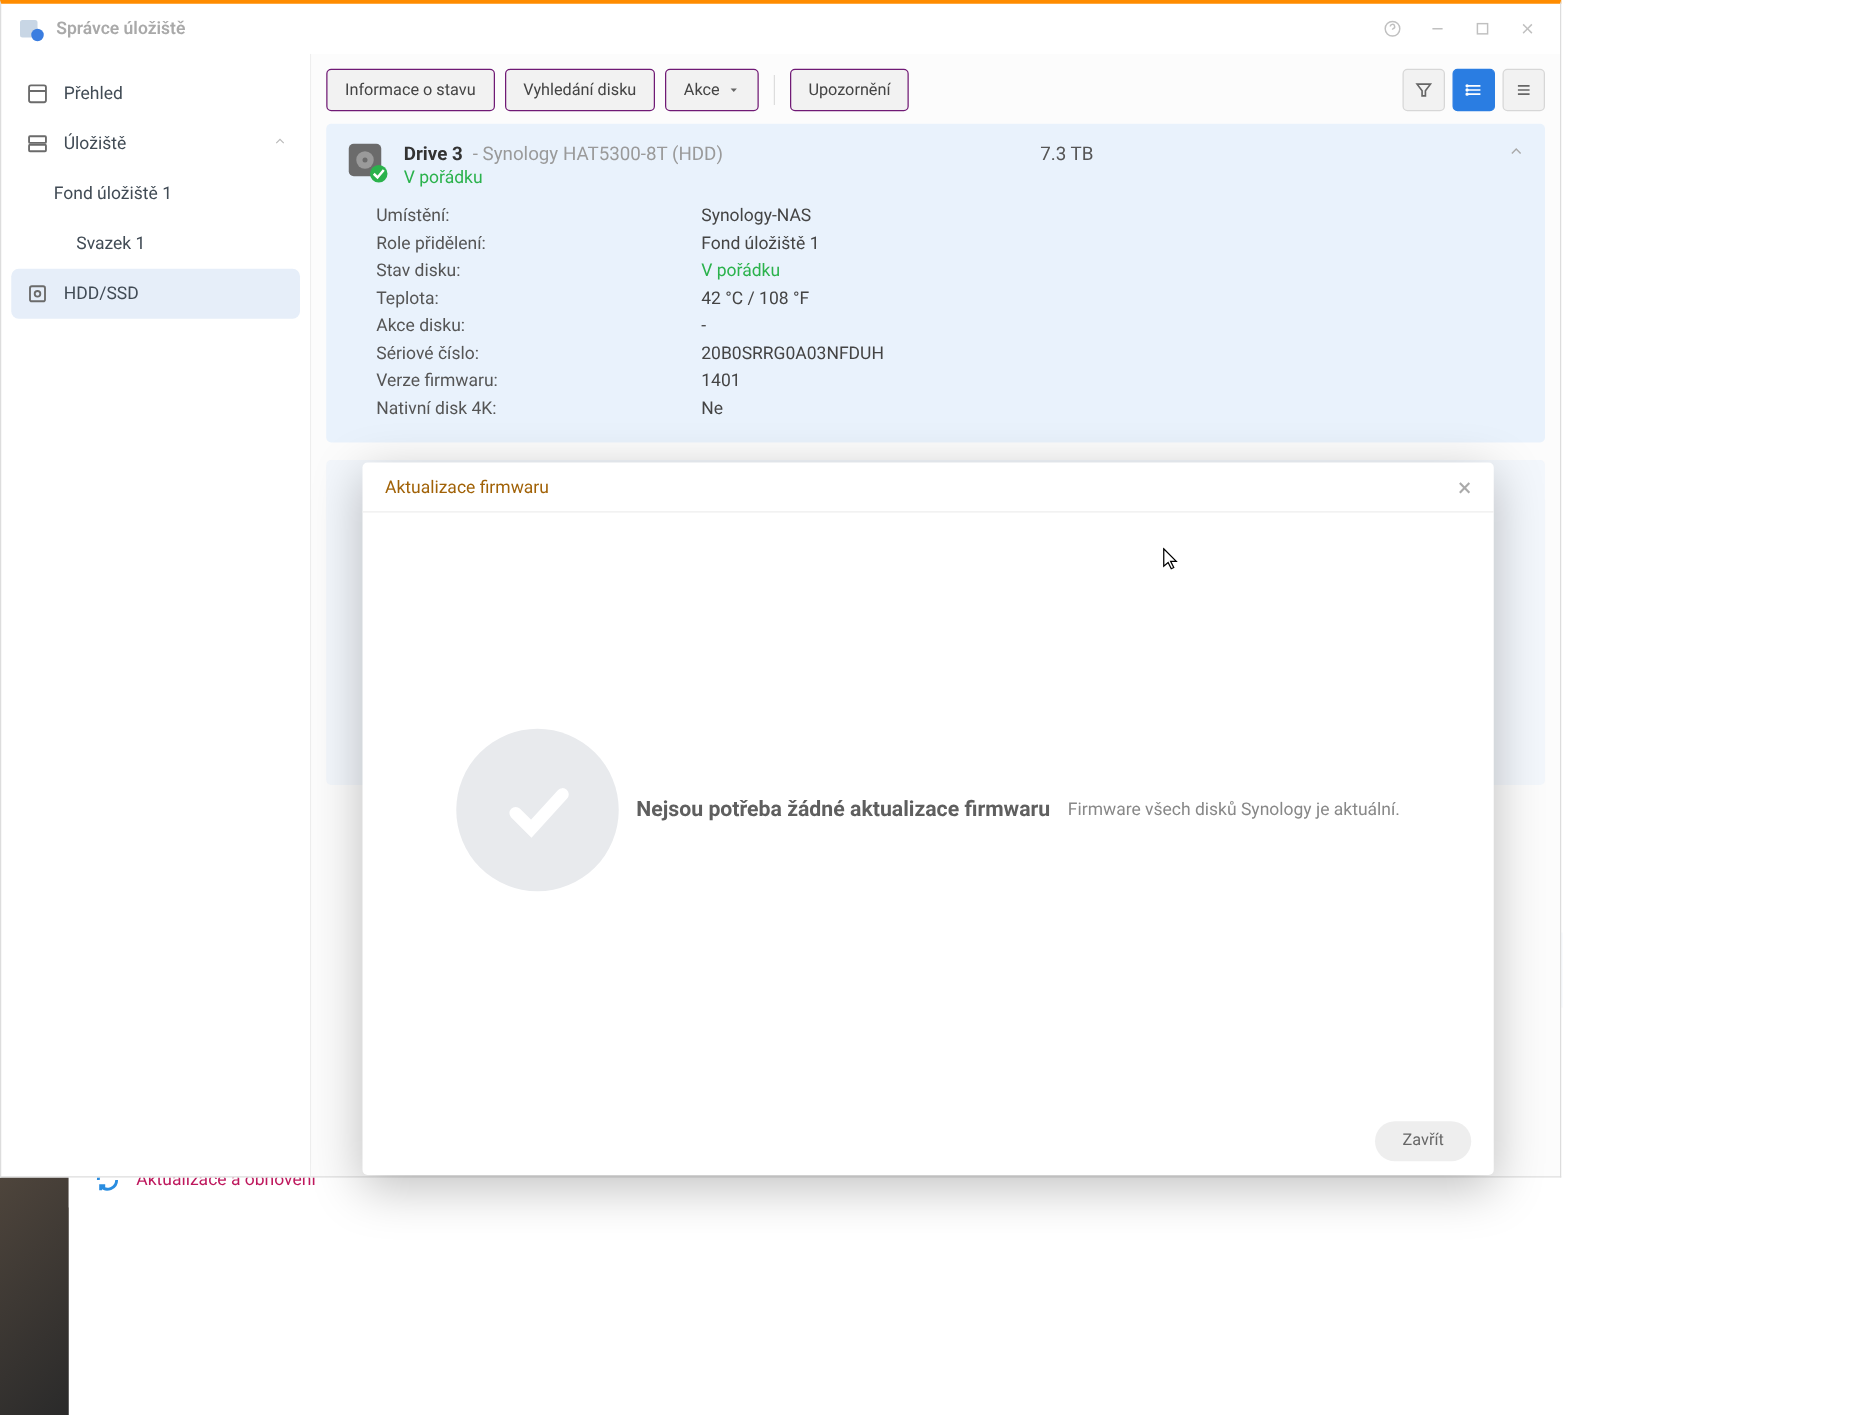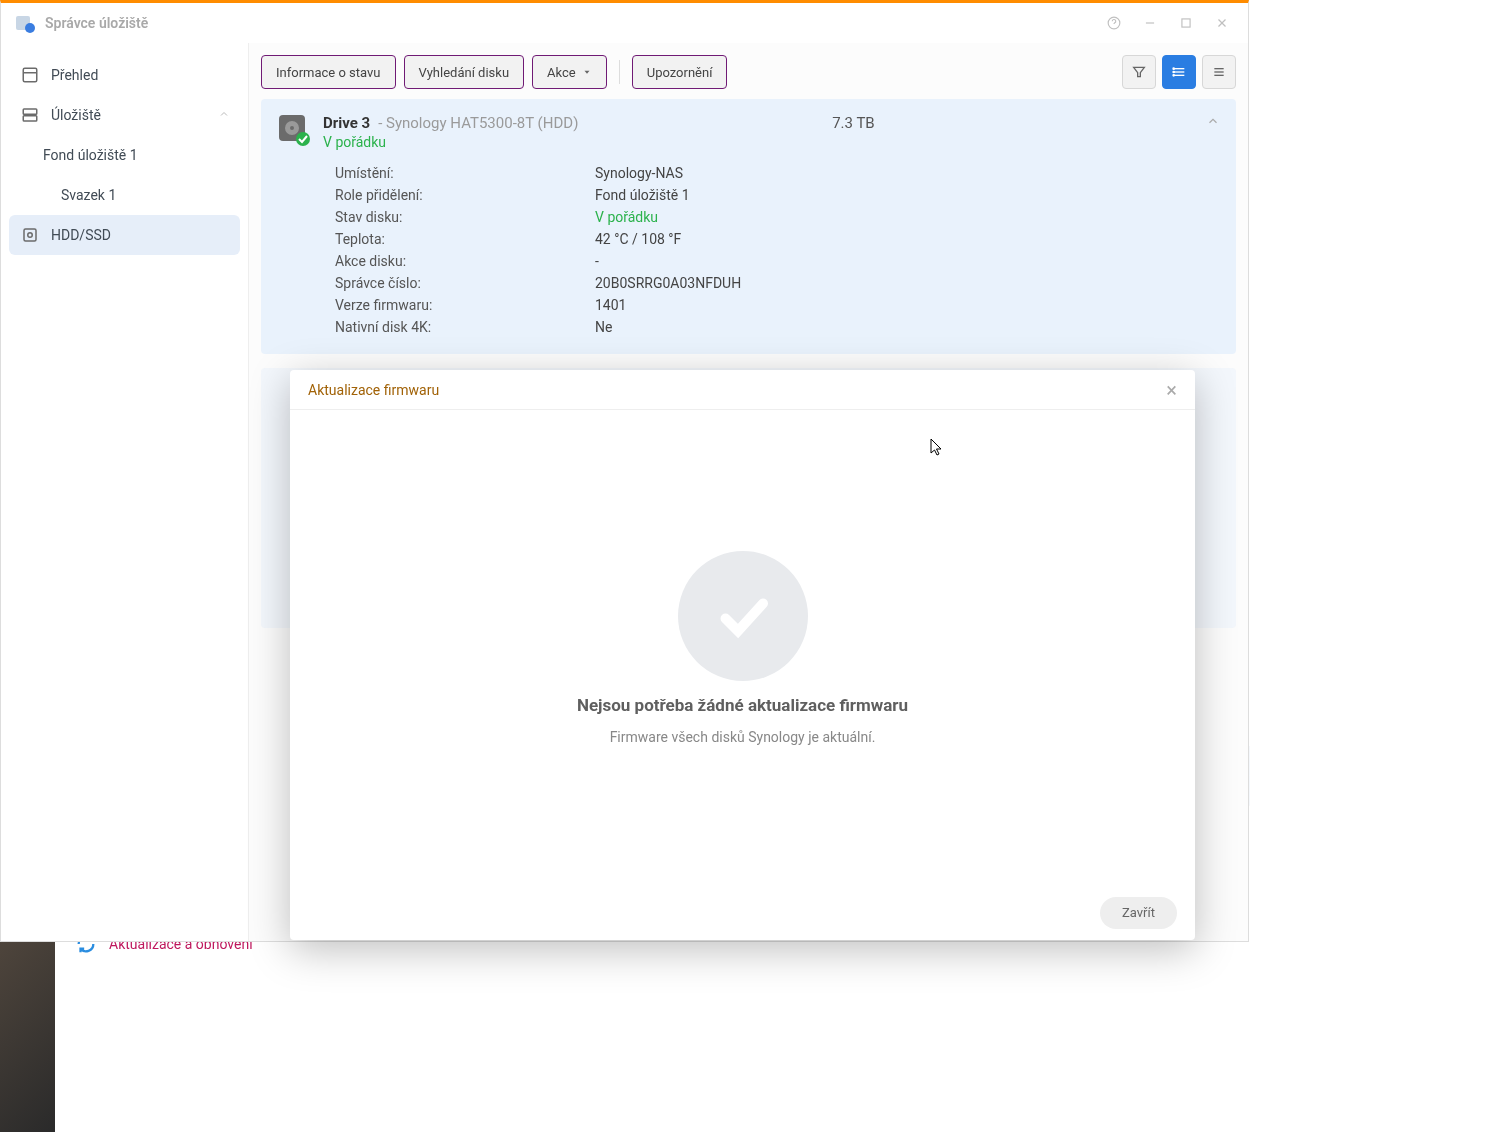--- a/index.html
+++ b/index.html
@@ -35,31 +35,31 @@
 .drive-card { background: #e9f2fc; border-radius: 4px; padding: 14px 16px 16px 16px; margin-bottom: 14px; }
 .drive-head { display: flex; gap: 12px; }
 .drive-icon { width: 34px; height: 34px; position: relative; }
 .drive-title-row { display: flex; gap: 8px; align-items: baseline; }
 .drive-name { font-weight: 700; color: #333; font-size: 15px; }
 .drive-model { color: #9a9a9a; font-size: 15px; }
 .drive-size { color: #555; font-size: 15px; margin-left: auto; width: 120px; }
 .drive-status { color: #2bb24c; font-size: 14px; margin-top: 2px; }
 .drive-chev { margin-left: auto; color: #aaa; cursor: pointer; }
 
-.detail-grid { margin-left: 58px; margin-top: 12px; }
+.detail-grid { margin-left: 24px; margin-top: 12px; }
 .detail-row { display: flex; padding: 3px 0; font-size: 14px; color: #555; }
 .detail-label { width: 260px; }
 .detail-value { color: #444; }
 .detail-value.ok { color: #2bb24c; }
 
 .modal-overlay { position: absolute; left: 290px; top: 370px; width: 905px; height: 570px; background: #fff; border-radius: 4px; box-shadow: 0 10px 40px rgba(0,0,0,0.25); display: flex; flex-direction: column; z-index: 50; }
 .modal-head { height: 40px; display: flex; align-items: center; padding: 0 18px; border-bottom: 1px solid #eee; }
 .modal-title { font-size: 14px; font-weight: 400; color: #a16207; }
 .modal-close { margin-left: auto; color: #aaa; font-size: 20px; cursor: pointer; line-height: 1; }
-.modal-body { flex: 1; display: flex; flex-direction: column; align-items: center; justify-content: center; gap: 14px; }
+.modal-body { flex: 1; display: flex; flex-direction: row; align-items: center; justify-content: center; gap: 14px; }
 .big-check { width: 130px; height: 130px; border-radius: 50%; background: #e8eaed; display: flex; align-items: center; justify-content: center; }
 .big-check svg { width: 60px; height: 60px; color: #fff; }
 .modal-msg1 { font-size: 17px; font-weight: 700; color: #5f5f5f; }
 .modal-msg2 { font-size: 14px; color: #888; }
 .modal-foot { height: 55px; display: flex; align-items: center; justify-content: flex-end; padding: 0 18px; }
 .modal-foot .btn { height: 32px; padding: 0 22px; background: #eee; border-radius: 16px; border: none; font-size: 13px; color: #666; cursor: pointer; }
 
 .cursor { position: absolute; left: 930px; top: 438px; z-index: 100; pointer-events: none; }
 
 .bg-panel { position: absolute; left: 55px; top: 746px; width: 1198px; background: #fff; }
@@ -280,21 +280,21 @@
             </div>
             <div class="detail-row">
               <div class="detail-label">Teplota:</div>
               <div class="detail-value">42 °C / 108 °F</div>
             </div>
             <div class="detail-row">
               <div class="detail-label">Akce disku:</div>
               <div class="detail-value">-</div>
             </div>
             <div class="detail-row">
-              <div class="detail-label">Správce číslo:</div>
+              <div class="detail-label">Sériové číslo:</div>
               <div class="detail-value">20B0SRRG0A03NFDUH</div>
             </div>
             <div class="detail-row">
               <div class="detail-label">Verze firmwaru:</div>
               <div class="detail-value">1401</div>
             </div>
             <div class="detail-row">
               <div class="detail-label">Nativní disk 4K:</div>
               <div class="detail-value">Ne</div>
             </div>

